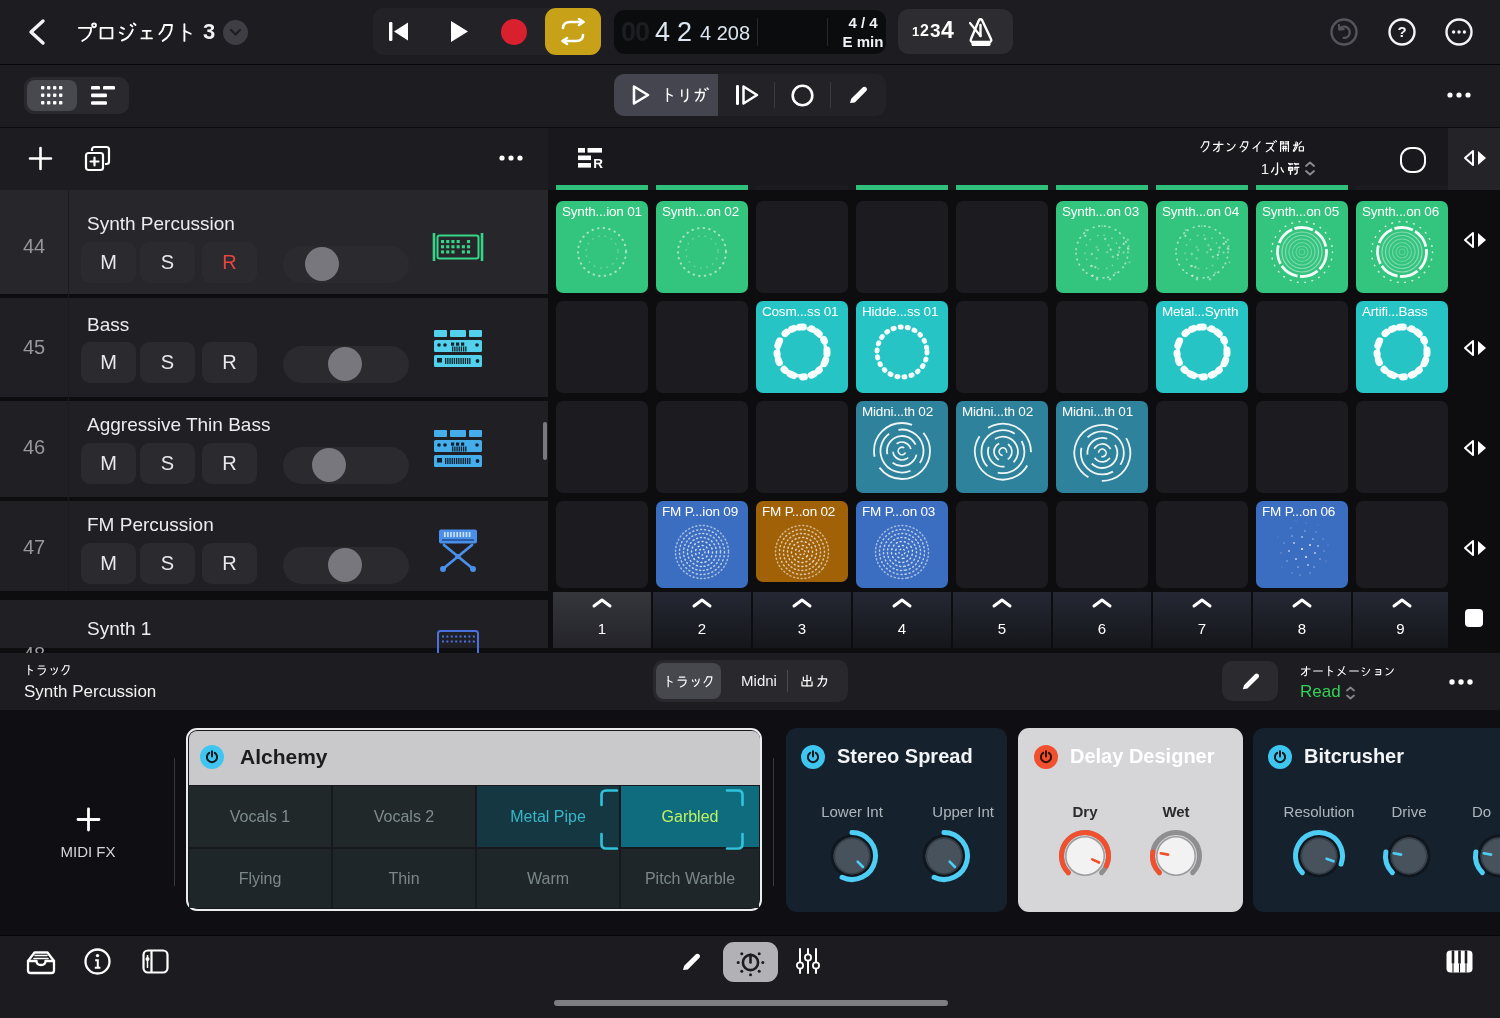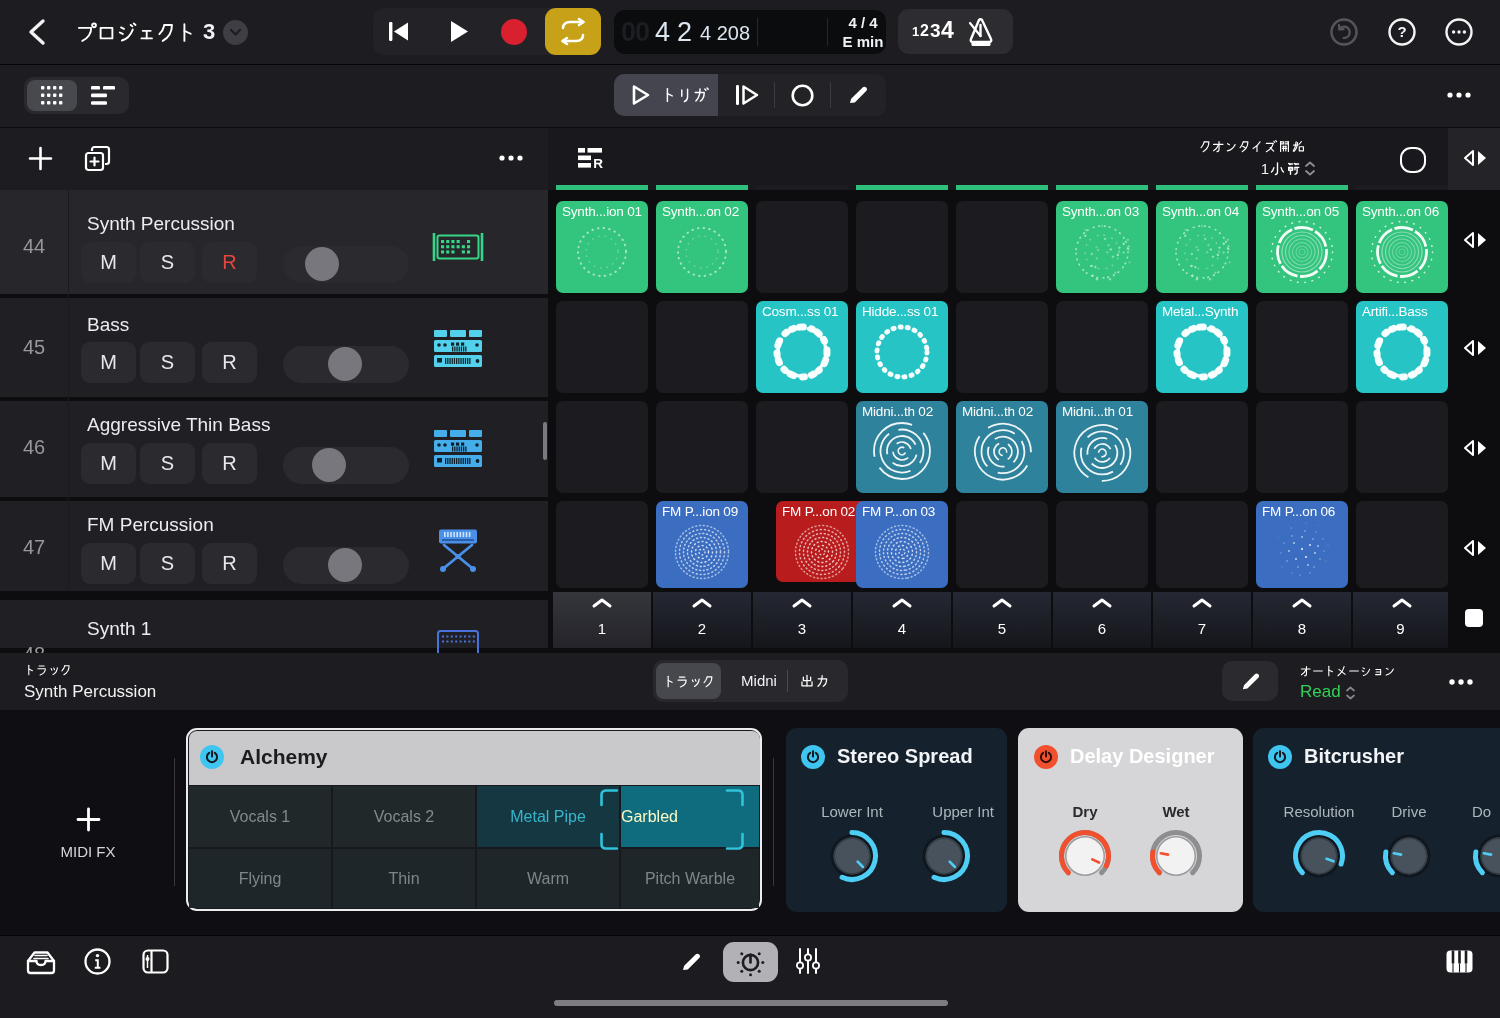--- a/index.html
+++ b/index.html
@@ -784,21 +784,21 @@
       </svg>
       <div class="clbl">Midni...th 01</div>
     </div>
 
 <div class="cell" style="left:656px;top:501px;height:87px;overflow:hidden;background:#3b6ec1">
       <svg width="92" height="92">
         <use href="#p-dots"></use>
       </svg>
       <div class="clbl">FM P...ion 09</div>
     </div>
-<div class="cell" style="left:776px;top:501px;height:81px;overflow:hidden;background:#b91c1c">
+<div class="cell" style="left:756px;top:501px;height:81px;overflow:hidden;background:#a16207">
       <svg width="92" height="92">
         <use href="#p-dots" transform="rotate(40 46 51)"></use>
       </svg>
       <div class="clbl">FM P...on 02</div>
     </div>
 <div class="cell" style="left:856px;top:501px;height:87px;overflow:hidden;background:#3b6ec1">
       <svg width="92" height="92">
         <use href="#p-dots" transform="rotate(80 46 51)"></use>
       </svg>
       <div class="clbl">FM P...on 03</div>
@@ -953,21 +953,21 @@
 <div class="abs" style="left:200px;top:745px;width:24px;height:24px;border-radius:12px;background:#3fc6f0;"></div>
 <svg class="abs" style="left:205px;top:750px" width="14" height="14" viewBox="0 0 14 14">
       <path d="M7 1.2 V6.4" stroke="#14181d" stroke-width="2" stroke-linecap="round"></path>
       <path d="M4.2 2.8 A 5.1 5.1 0 1 0 9.8 2.8" stroke="#14181d" stroke-width="2" fill="none" stroke-linecap="round"></path>
     </svg>
 <div class="abs" style="left:240px;top:745px;color:#1c1c1e;font-size:21px;font-weight:bold;">Alchemy</div>
 
 <div class="abs" style="left:189px;top:786px;width:142px;height:61px;background:#202829;color:#7f8c8e;font-size:16px;text-align:center;line-height:61px;">Vocals 1</div>
 <div class="abs" style="left:333px;top:786px;width:142px;height:61px;background:#202829;color:#7f8c8e;font-size:16px;text-align:center;line-height:61px;">Vocals 2</div>
 <div class="abs" style="left:477px;top:786px;width:142px;height:61px;background:#153741;color:#36b6ca;font-size:16px;text-align:center;line-height:61px;">Metal Pipe</div>
-<div class="abs" style="left:621px;top:786px;width:138px;height:61px;background:#0f6c7e;color:#fef9c3;font-size:16px;text-align:left;line-height:61px;">Garbled</div>
+<div class="abs" style="left:621px;top:786px;width:138px;height:61px;background:#0f6c7e;color:#bef264;font-size:16px;text-align:center;line-height:61px;">Garbled</div>
 <div class="abs" style="left:189px;top:849px;width:142px;height:59px;background:#1f2629;color:#7b8789;font-size:16px;text-align:center;line-height:59px;">Flying</div>
 <div class="abs" style="left:333px;top:849px;width:142px;height:59px;background:#1f2629;color:#7b8789;font-size:16px;text-align:center;line-height:59px;">Thin</div>
 <div class="abs" style="left:477px;top:849px;width:142px;height:59px;background:#1f2629;color:#7b8789;font-size:16px;text-align:center;line-height:59px;">Warm</div>
 <div class="abs" style="left:621px;top:849px;width:138px;height:59px;background:#1f2629;color:#7b8789;font-size:16px;text-align:center;line-height:59px;">Pitch Warble</div>
 <svg class="abs" style="left:600px;top:789px" width="144px" height="61" viewBox="0 0 144 61">
       <g stroke="#2fc3dc" stroke-width="2.6" fill="none" stroke-linecap="round">
         <path d="M17 1.5 H6 Q1.5 1.5 1.5 6 V16"></path>
         <path d="M1.5 45 V55 Q1.5 59.5 6 59.5 H17"></path>
         <path d="M127 1.5 H138 Q142.5 1.5 142.5 6 V16"></path>
         <path d="M142.5 45 V55 Q142.5 59.5 138 59.5 H127"></path>

